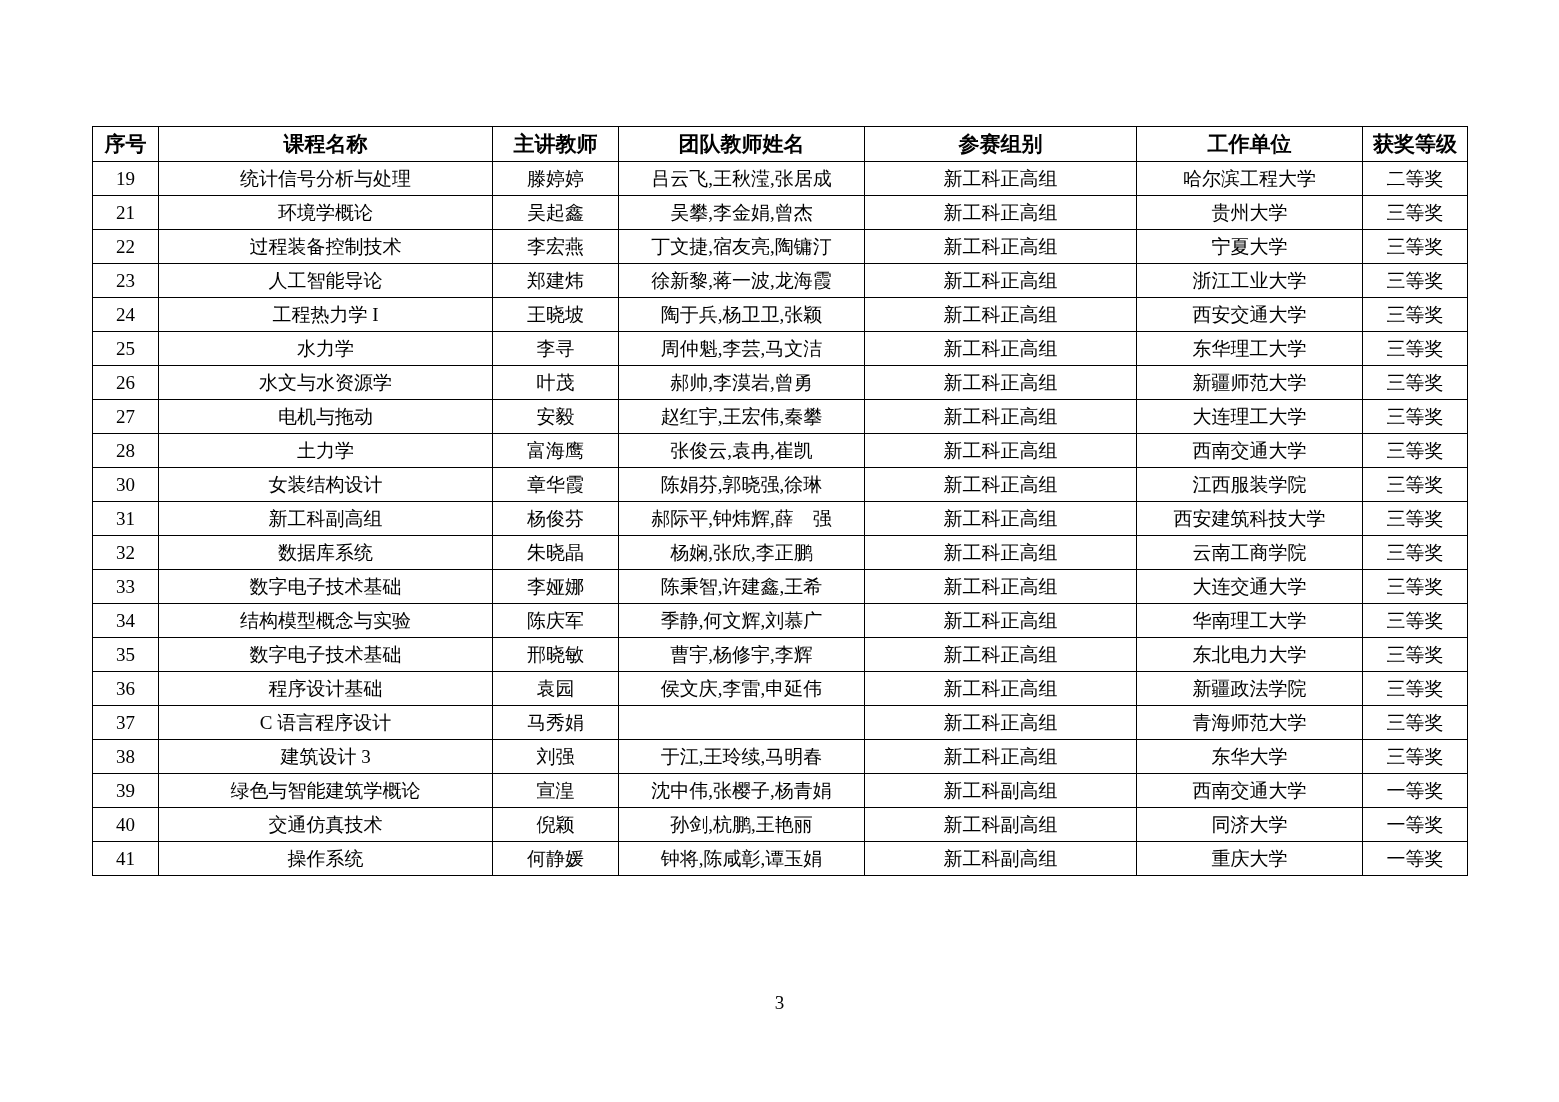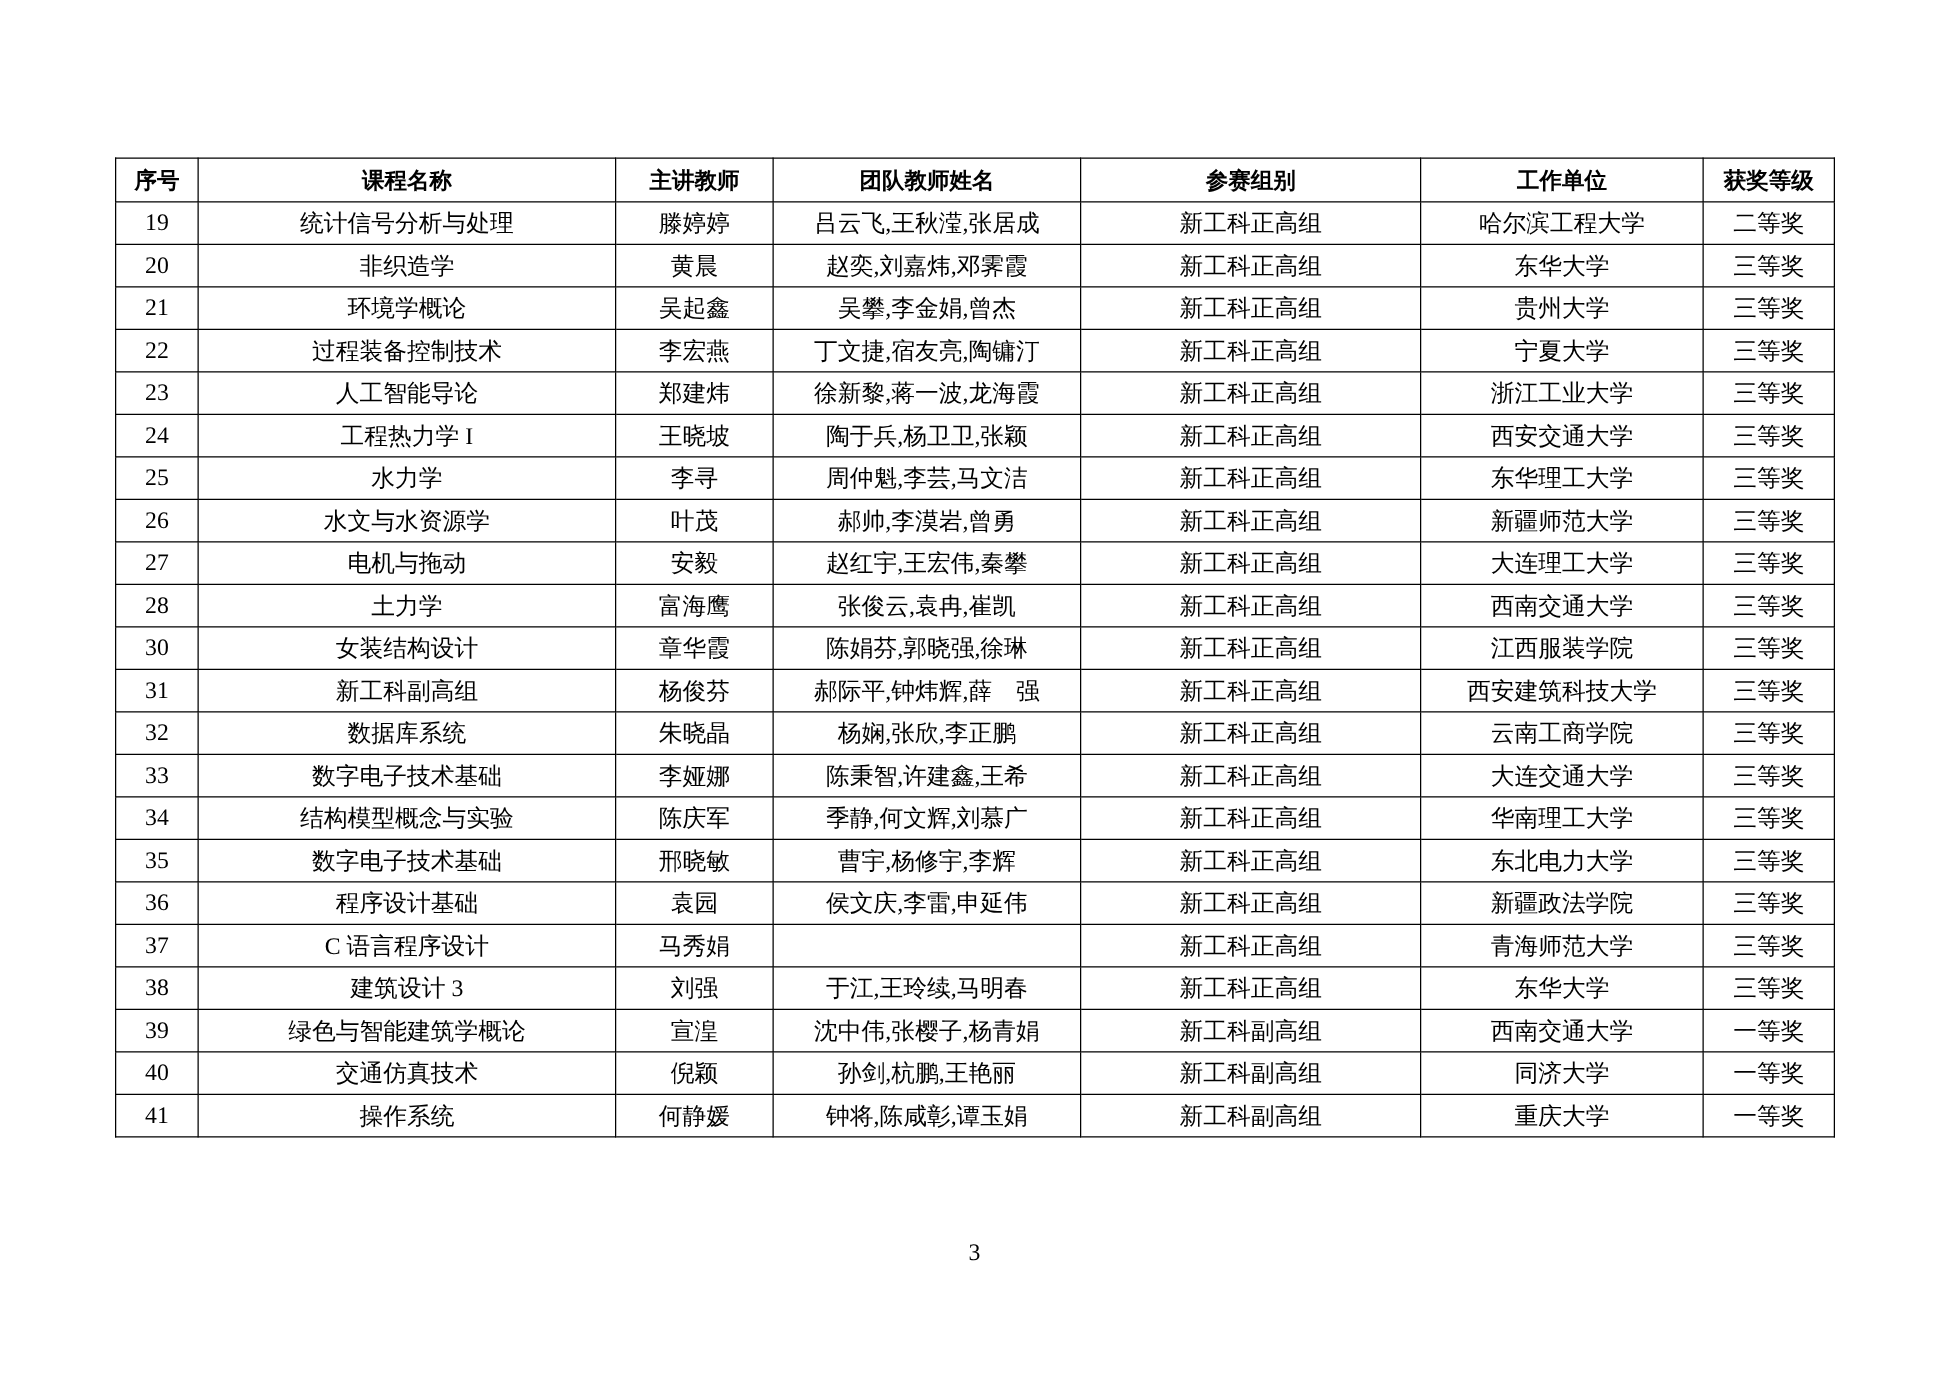--- a/index.html
+++ b/index.html
@@ -37,21 +37,21 @@
     vertical-align: middle;
     font-size: 19px;
     height: 33px;
     padding: 0 2px;
     font-weight: normal;
     white-space: nowrap;
     overflow: hidden;
   }
   table.award-table thead td {
     font-weight: bold;
-    font-size: 18px;
+    font-size: 21px;
     height: 34px;
   }
   col.c-idx { width: 66px; }
   col.c-course { width: 334px; }
   col.c-teacher { width: 126px; }
   col.c-team { width: 246px; }
   col.c-group { width: 272px; }
   col.c-unit { width: 226px; }
   col.c-level { width: 105px; }
 
@@ -95,29 +95,20 @@
         <tr>
           <td>19</td>
           <td>统计信号分析与处理</td>
           <td>滕婷婷</td>
           <td>吕云飞,王秋滢,张居成</td>
           <td>新工科正高组</td>
           <td>哈尔滨工程大学</td>
           <td>二等奖</td>
         </tr>
         <tr>
-          <td>20</td>
-          <td>非织造学</td>
-          <td>黄晨</td>
-          <td>赵奕,刘嘉炜,邓霁霞</td>
-          <td>新工科正高组</td>
-          <td>东华大学</td>
-          <td>三等奖</td>
-        </tr>
-        <tr>
           <td>21</td>
           <td>环境学概论</td>
           <td>吴起鑫</td>
           <td>吴攀,李金娟,曾杰</td>
           <td>新工科正高组</td>
           <td>贵州大学</td>
           <td>三等奖</td>
         </tr>
         <tr>
           <td>22</td>

